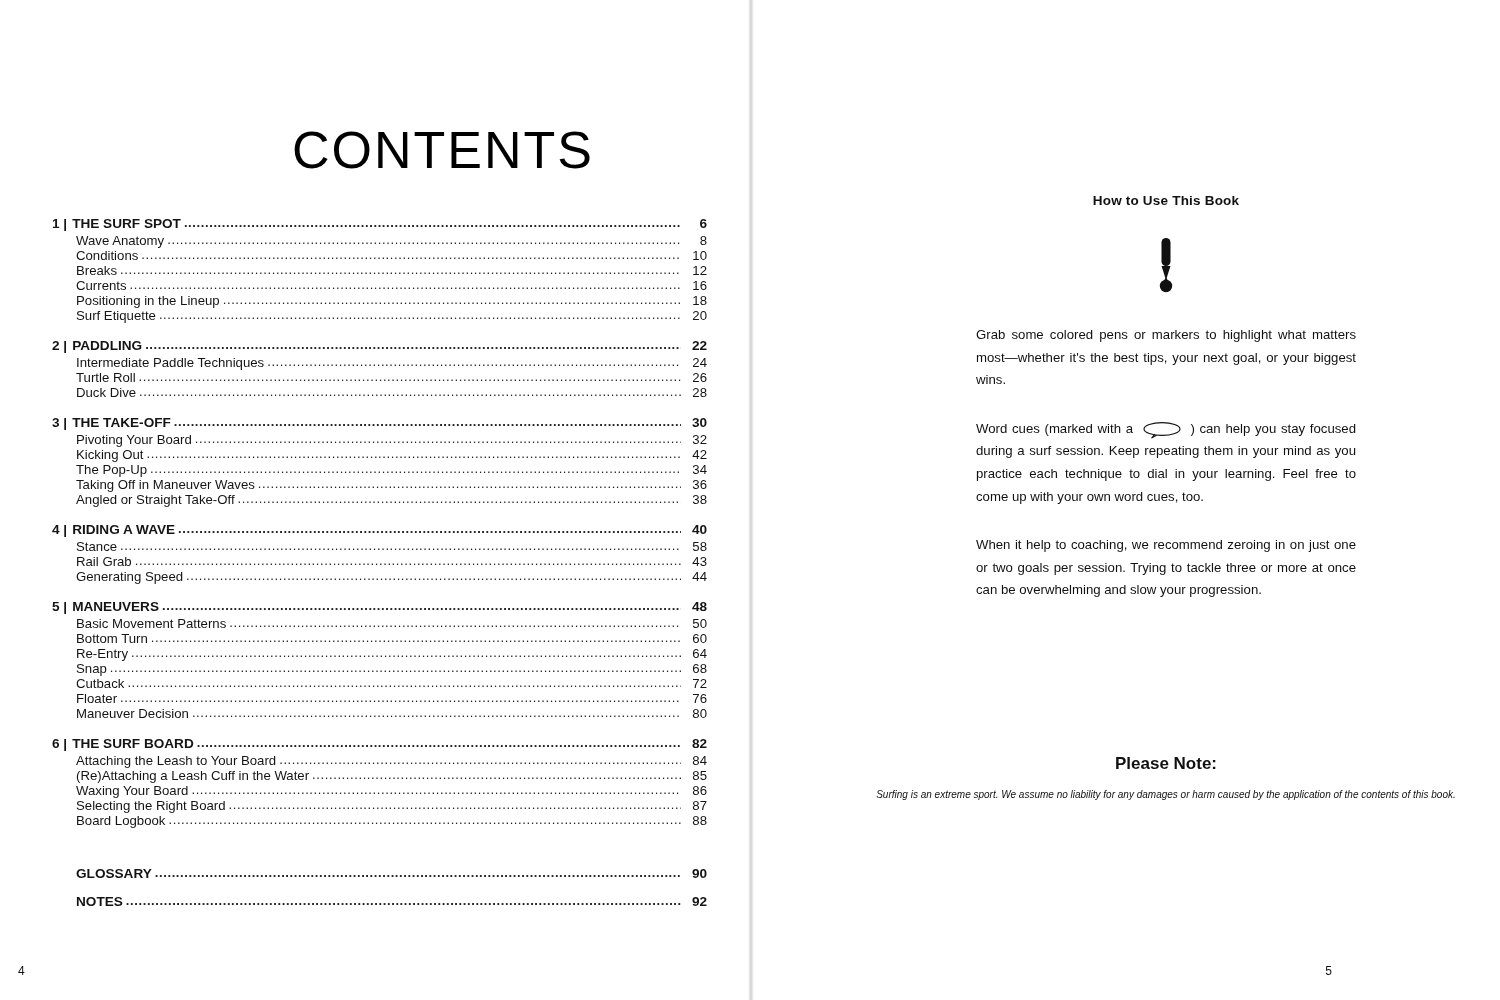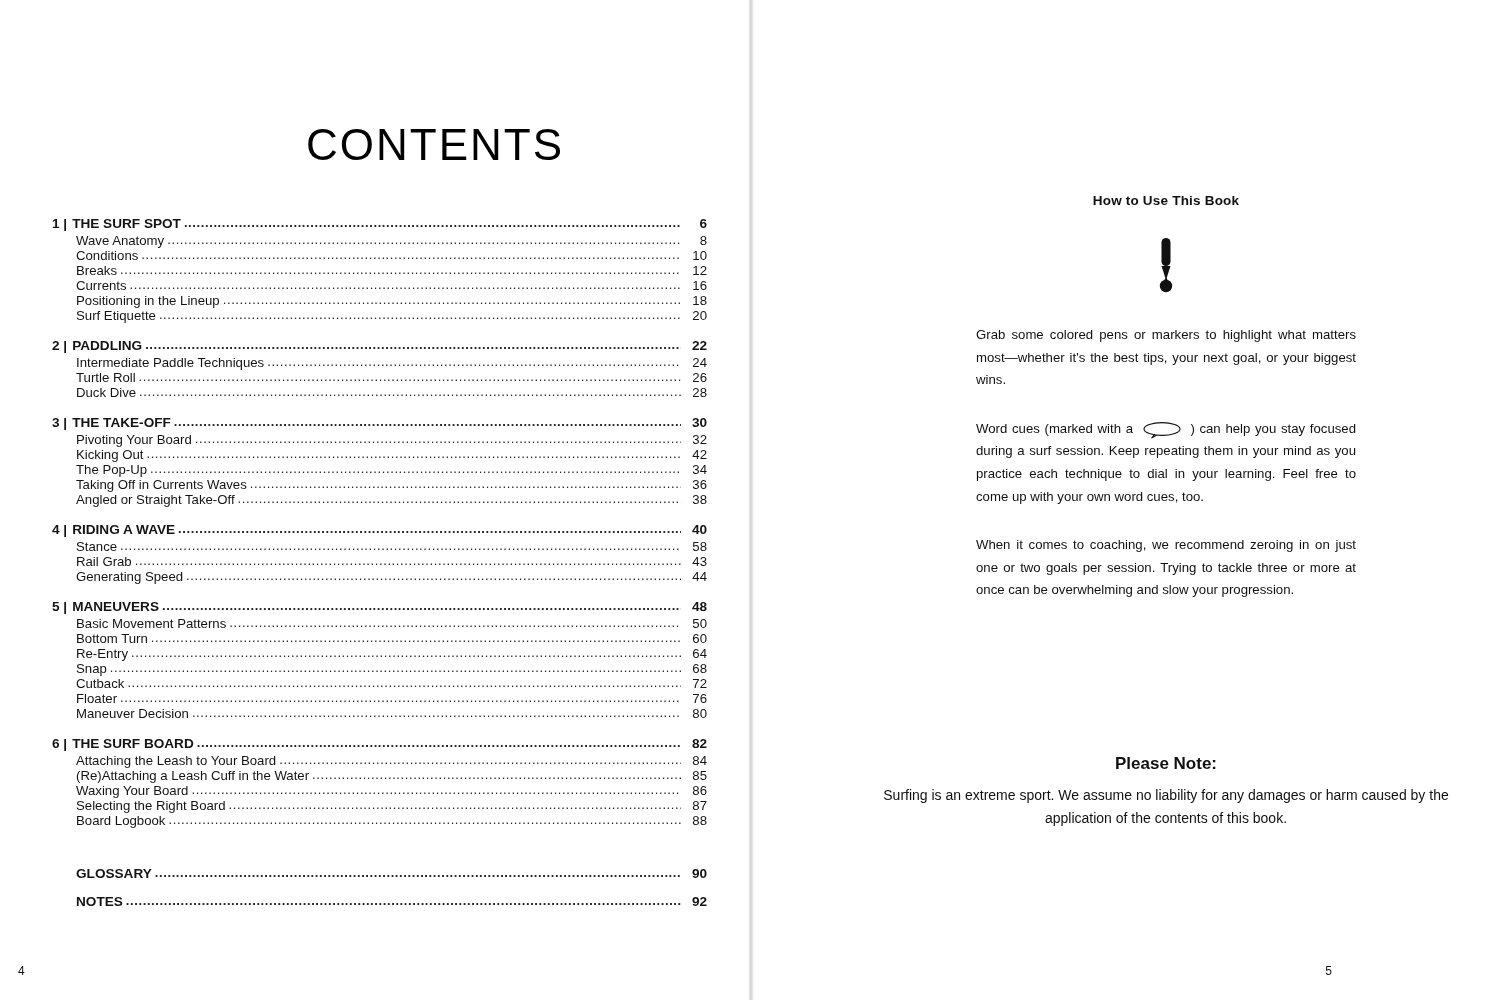--- a/index.html
+++ b/index.html
@@ -35,23 +35,23 @@
     background: linear-gradient(to right, #ffffff 0%, #e9e9e9 22%, #cfcfcf 50%, #ececec 78%, #ffffff 100%);
   }
   .page-right {
     width: 596px;
     background: #ffffff;
   }
 
   
   .contents-title {
     position: absolute;
-    left: 306px;
+    left: 292px;
     top: 120px;
-    font-size: 44px;
+    font-size: 52px;
     letter-spacing: 2px;
     font-weight: 300;
     color: #000;
     font-family: "Liberation Sans", sans-serif;
   }
   .toc {
     position: absolute;
     left: 52px;
     top: 215px;
     width: 655px;
@@ -155,23 +155,24 @@
     text-align: center;
     font-weight: bold;
     font-size: 17px;
     margin-top: 152px;
   }
   .note-body {
     position: absolute;
     left: -120px;
     width: 620px;
     text-align: center;
-    font-size: 14px;
+    font-size: 10px;
     line-height: 22.6px;
     margin-top: 10px;
+    font-style: italic;
   }
 </style>
 </head>
 <body>
 
 <div class="spread">
 
   <div class="page page-left">
     <div class="contents-title">CONTENTS</div>
     <div class="toc" id="toc">
@@ -252,21 +253,21 @@
             <span class="toc-label">Kicking Out</span>
             <span class="toc-dots">............................................................................................................................................................................................................................</span>
             <span class="toc-page">42</span>
           </div>
           <div class="toc-row sub">
             <span class="toc-label">The Pop-Up</span>
             <span class="toc-dots">............................................................................................................................................................................................................................</span>
             <span class="toc-page">34</span>
           </div>
           <div class="toc-row sub">
-            <span class="toc-label">Taking Off in Currents Waves</span>
+            <span class="toc-label">Taking Off in Maneuver Waves</span>
             <span class="toc-dots">............................................................................................................................................................................................................................</span>
             <span class="toc-page">36</span>
           </div>
           <div class="toc-row sub">
             <span class="toc-label">Angled or Straight Take-Off</span>
             <span class="toc-dots">............................................................................................................................................................................................................................</span>
             <span class="toc-page">38</span>
           </div>
         </div>
         <div class="toc-group">
@@ -404,20 +405,20 @@
         <span>Word cues (marked with a</span>
         <span class="cue-bubble">
           <svg width="40" height="18" viewBox="0 0 40 18" aria-hidden="true">
             <ellipse cx="20" cy="8" rx="18" ry="6.4" fill="none" stroke="#111" stroke-width="1.1"></ellipse>
             <path d="M13 13 L9.5 17 L14.5 14.3" fill="none" stroke="#111" stroke-width="1.1"></path>
           </svg>
         </span>
         <span>) can help you stay focused during a surf session. Keep repeating them in your mind as you practice each technique to dial in your learning. Feel free to come up with your own word cues, too.</span>
       </div>
 
-      <div class="body-par">When it comes to coaching, we recommend zeroing in on just one or two goals per session. Trying to tackle three or more at once can be overwhelming and slow your progression.</div>
+      <div class="body-par">When it help to coaching, we recommend zeroing in on just one or two goals per session. Trying to tackle three or more at once can be overwhelming and slow your progression.</div>
 
       <div class="note-title">Please Note:</div>
       <div class="note-body">Surfing is an extreme sport. We assume no liability for any damages or harm caused by the application of the contents of this book.</div>
     </div>
     <div class="folio folio-right">5</div>
   </div>
 </div>
 
 </body></html>

